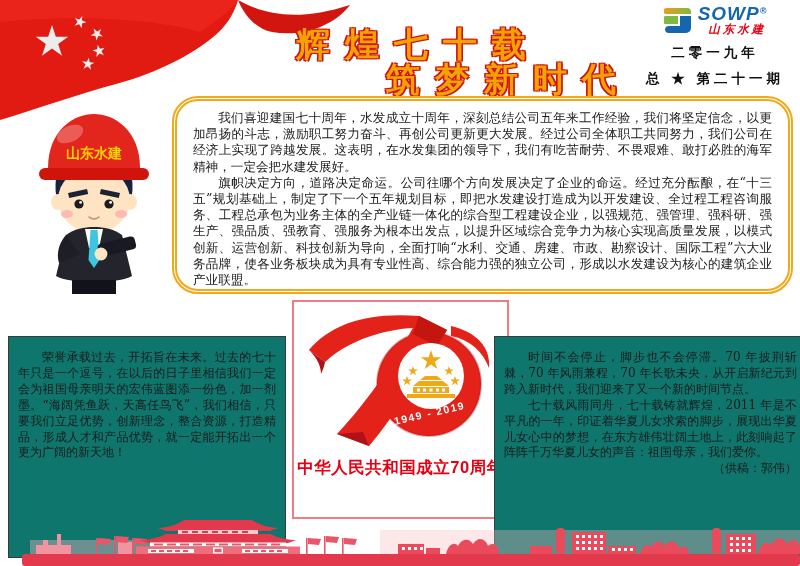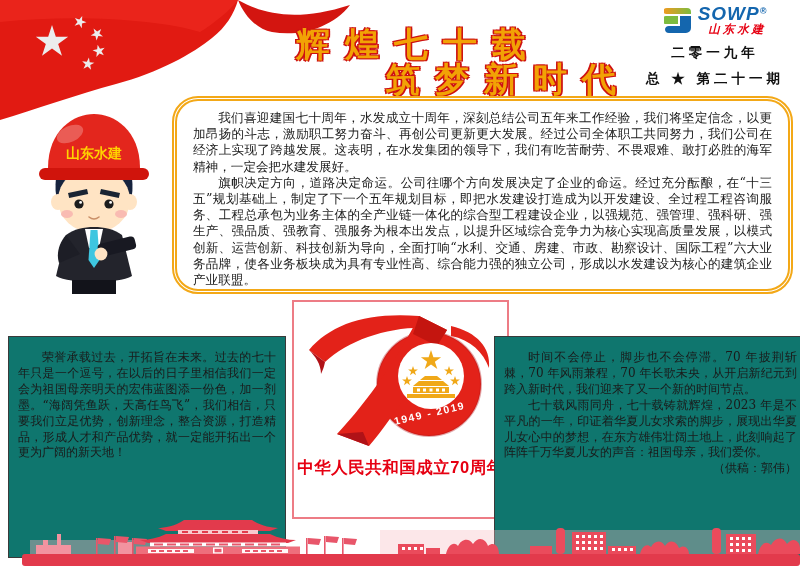--- a/index.html
+++ b/index.html
@@ -161,21 +161,21 @@
         </g>
       <text x="94" y="121" transform="rotate(-13 94 121)" fill="#ffffff" font-size="10.5" font-weight="bold" letter-spacing="1.5">1949 - 2019</text>
     </svg>
     <div class="anniv-cn">中华人民共和国成立70周年</div>
     <div class="anniv-en">
     </div>
   </div>
 
   <div id="right-box" class="article-box">
     <p class="para">时间不会停止，脚步也不会停滞。70 年披荆斩棘，70 年风雨兼程，70 年长歌未央，从开启新纪元到跨入新时代，我们迎来了又一个新的时间节点。</p>
-    <p class="para"><span>七十载风雨同舟，七十载铸就辉煌，2023 年是不平凡的一年，印证着华夏儿女求索的脚步，展现出华夏儿女心中的梦想，在东方雄伟壮阔土地上，此刻响起了阵阵千万华夏儿女的声音：祖国母亲，我们爱你。</span><span class="byline">（供稿：郭伟）</span></p>
+    <p class="para"><span>七十载风雨同舟，七十载铸就辉煌，2011 年是不平凡的一年，印证着华夏儿女求索的脚步，展现出华夏儿女心中的梦想，在东方雄伟壮阔土地上，此刻响起了阵阵千万华夏儿女的声音：祖国母亲，我们爱你。</span><span class="byline">（供稿：郭伟）</span></p>
   </div>
 
   <svg id="bottom-art" width="800" height="46" viewBox="0 0 800 46">
 
     <rect x="380" y="10" width="420" height="24" fill="#F6B9C0" opacity="0.35"></rect>
     <rect x="30" y="20" width="130" height="14" fill="#F6B9C0" opacity="0.4"></rect>
 
     <path d="M36,34 v-9 h7 v-5 h5 v5 h9 v-11 h4 v11 h10 v9 Z" fill="#F293A0"></path>
     <path d="M118,34 v-12 h5 l2,-5 2,5 h6 v12 Z" fill="#F293A0"></path>
 

